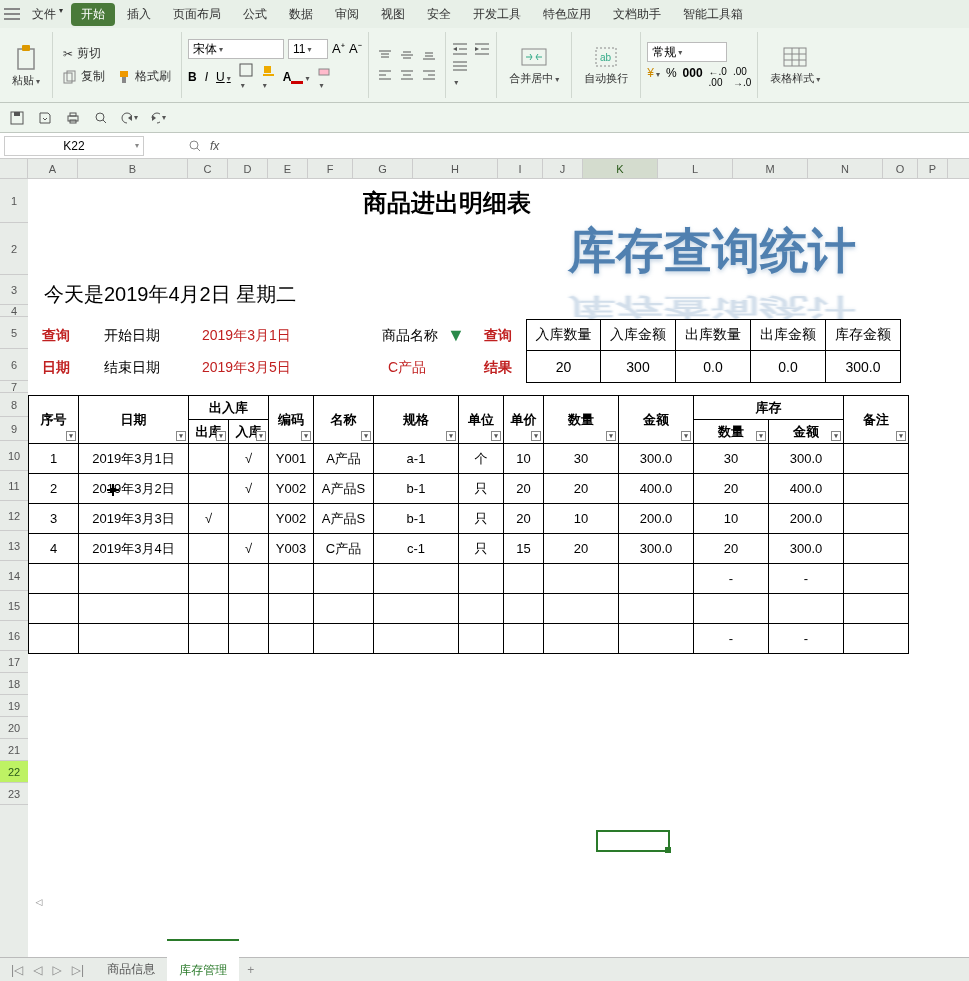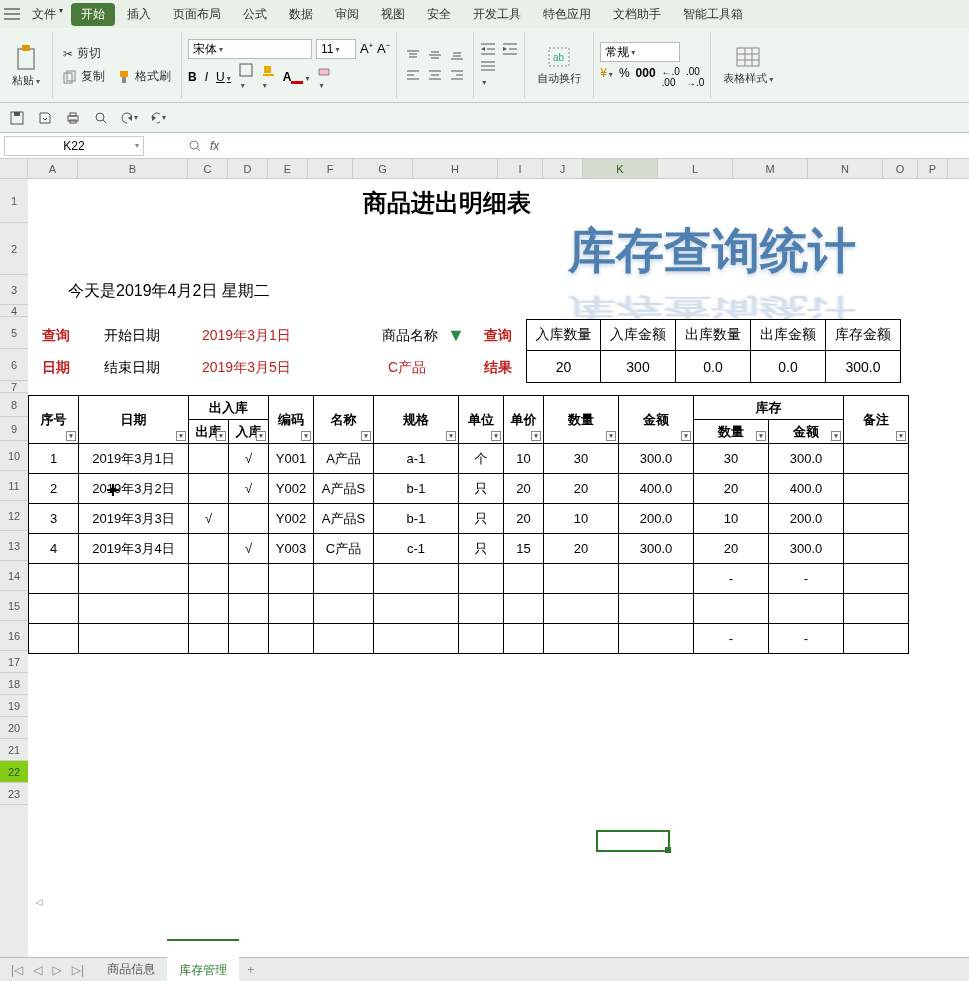--- a/index.html
+++ b/index.html
@@ -39,29 +39,29 @@
 
 .grid-wrap { position: relative; background: white; }
 .col-headers { display: flex; background: #e8ece8; height: 20px; border-bottom: 1px solid #ccc; }
 .corner { width: 28px; border-right: 1px solid #ccc; background: #e8ece8; }
 .col-h { border-right: 1px solid #ccc; text-align: center; font-size: 11px; color: #555; line-height: 20px; cursor: pointer; }
 .col-h.active { background: #d4dcce; color: #2a5a1a; }
 
 .grid-body { display: flex; }
 .row-headers { width: 28px; background: #e8ece8; }
 .row-h { border-bottom: 1px solid #ccc; text-align: center; font-size: 11px; color: #555; display: flex; align-items: center; justify-content: center; cursor: pointer; }
-.row-h.active { background: #84cc16; color: #2a5a1a; }
+.row-h.active { background: #bef264; color: #2a5a1a; }
 
 .cells { position: relative; flex: 1; }
 
 
 .sheet-title { position: absolute; font-size: 24px; font-weight: bold; }
 .wordart { position: absolute; font-size: 48px; font-family: "KaiTi", serif; color: #5080b0; text-shadow: 0 2px 4px rgba(100,140,180,0.4); font-weight: bold; }
 .wordart::after { content: attr(data-text); position: absolute; left: 0; top: 56px; transform: scaleY(-0.5); opacity: 0.25; filter: blur(1px); }
-.today-text { position: absolute; font-size: 16px; margin-left: 24px; }
+.today-text { position: absolute; font-size: 20px; }
 .red-label { color: #c02020; font-size: 14px; font-weight: bold; }
 
 
 .query-box { position: absolute; }
 .query-row { display: flex; align-items: center; height: 32px; }
 .query-cell { border: 1px solid #000; text-align: center; font-size: 14px; display: flex; align-items: center; justify-content: center; height: 32px; }
 
 
 .data-table { position: absolute; border-collapse: collapse; }
 .data-table th, .data-table td { border: 1px solid #000; text-align: center; font-size: 13px; position: relative; }
@@ -144,21 +144,21 @@
           <svg width="14" height="14">
             <rect x="3" y="1" width="8" height="6" fill="#e90"></rect>
             <rect x="5" y="7" width="4" height="6" fill="#888"></rect>
           </svg>
           <span>格式刷</span>
         </div>
     </div>
   </div>
   <div class="ribbon-group" style="gap:4px">
     <div style="display:flex;gap:4px">
-      <div class="font-select" style="width:124px">
+      <div class="font-select" style="width:96px">
           <span>宋体</span>
           <span class="dropdown-caret">▾</span>
         </div>
       <div class="font-select" style="width:40px">
           <span>11</span>
           <span class="dropdown-caret">▾</span>
         </div>
       <span style="font-size:13px;cursor:pointer">A⁺</span>
       <span style="font-size:13px;cursor:pointer">A⁻</span>
     </div>
@@ -243,20 +243,30 @@
             <line x1="1" y1="12" x2="15" y2="12" stroke="#555"></line>
           </svg>
         </span>
     </div>
     <div style="display:flex;gap:6px">
       <span style="cursor:pointer"><svg width="16" height="14">
             <line x1="1" y1="2" x2="15" y2="2" stroke="#555"></line>
             <line x1="1" y1="6" x2="15" y2="6" stroke="#555"></line>
             <line x1="1" y1="10" x2="15" y2="10" stroke="#555"></line>
           </svg><span class="dropdown-caret">▾</span></span>
+    </div>
+  </div>
+  <div class="ribbon-group">
+    <div class="ribbon-big">
+      <svg width="28" height="24">
+          <rect x="2" y="4" width="24" height="16" fill="none" stroke="#888"></rect>
+          <path d="M6 12 L12 12 M10 9 L12 12 L10 15" stroke="#3a8" fill="none"></path>
+          <path d="M22 12 L16 12 M18 9 L16 12 L18 15" stroke="#3a8" fill="none"></path>
+        </svg>
+      <span class="lbl"><span>合并居中</span><span class="dropdown-caret">▾</span></span>
     </div>
   </div>
   <div class="ribbon-group">
     <div class="ribbon-big">
       <svg width="28" height="24">
           <rect x="4" y="3" width="20" height="18" fill="none" stroke="#888" stroke-dasharray="2"></rect>
           <text x="8" y="16" font-size="10" fill="#3a8">ab</text>
         </svg>
       <span class="lbl">自动换行</span>
     </div>

